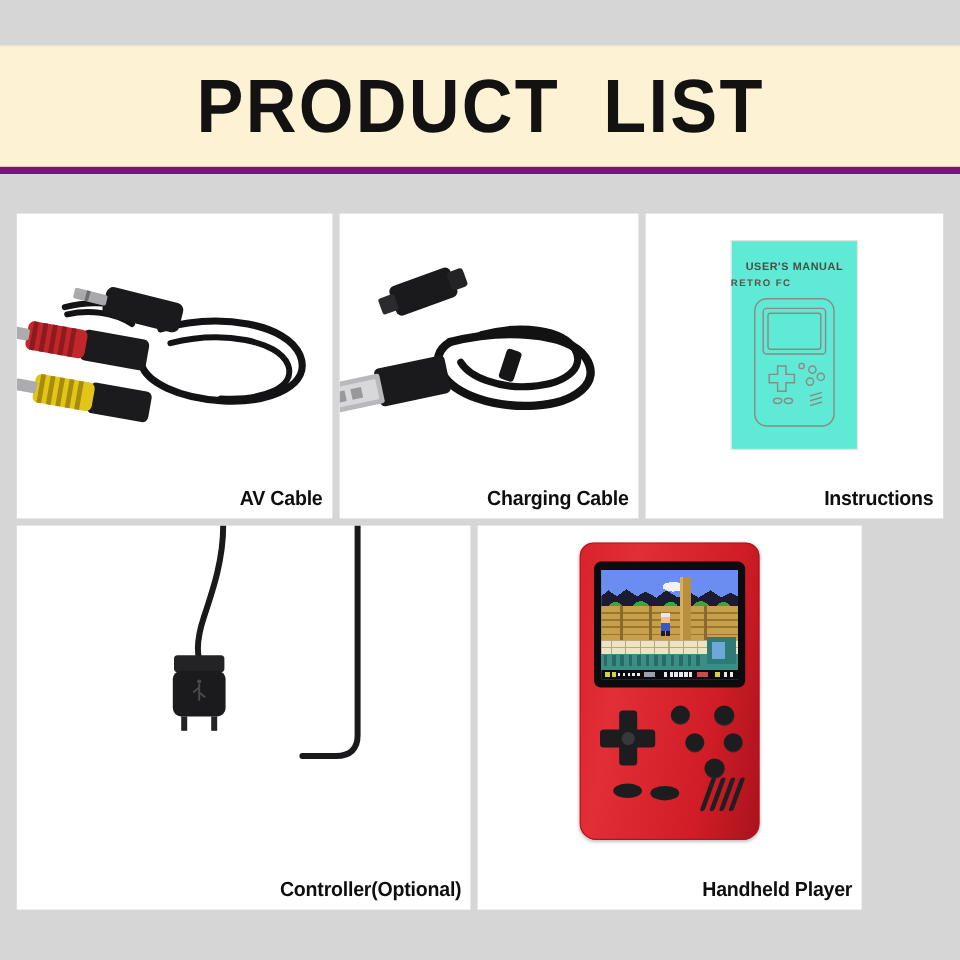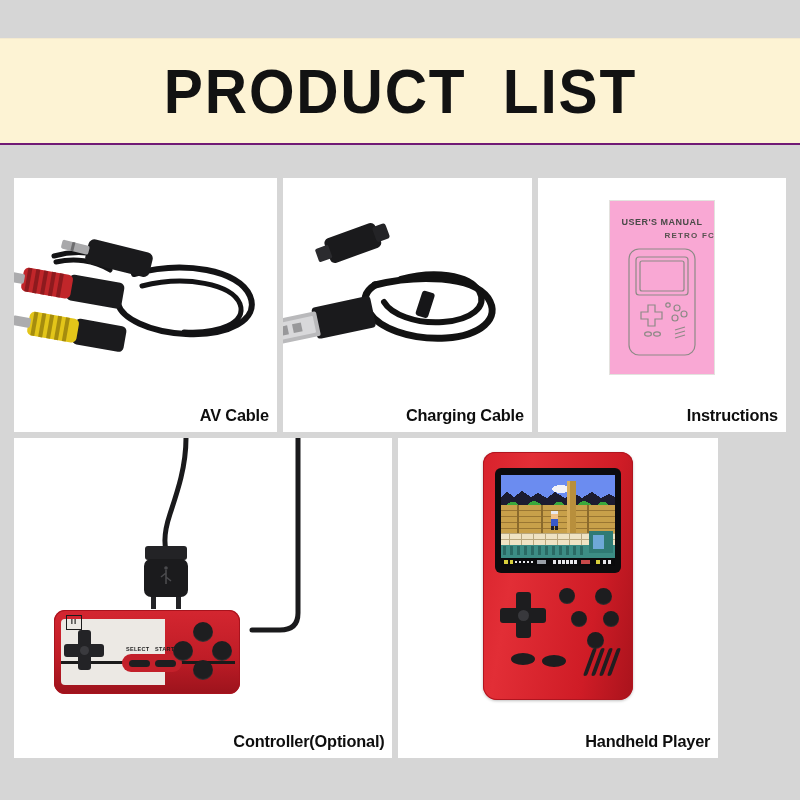--- a/index.html
+++ b/index.html
@@ -17,21 +17,21 @@
 
   
   .header-band {
     position: absolute;
     left: 0;
     top: 38px;
     width: 800px;
     height: 107px;
     background: #fdf3d4;
     border-top: 1px solid #f4ead0;
-    border-bottom: 2px solid #701a75;
+    border-bottom: 6px solid #701a75;
     display: flex;
     align-items: center;
     justify-content: center;
     box-sizing: border-box;
   }
   .header-title {
     font-family: "Liberation Sans", sans-serif;
     font-weight: bold;
     font-size: 63px;
     letter-spacing: 2px;
@@ -86,37 +86,37 @@
   .art svg { display: block; width: 100%; height: 100%; }
 
   
   .booklet {
     position: absolute;
     left: 50%;
     top: 22px;
     transform: translateX(-50%);
     width: 106px;
     height: 175px;
-    background: #f9a8d4;
+    background: #5eead4;
     box-shadow: 0 0 0 1px #e3e2de inset;
     text-decoration: underline;
   }
   .bk-title {
     position: absolute;
     top: 17px; left: 0; right: 0;
     text-align: center;
     font-size: 9px;
     font-weight: bold;
     letter-spacing: 0.5px;
     color: #4a4a48;
   }
   .bk-sub {
     position: absolute;
     top: 31px; left: 0; right: 0;
-    text-align: right;
+    text-align: left;
     font-size: 8px;
     font-weight: bold;
     letter-spacing: 1.2px;
     color: #56524f;
   }
   .bk-art {
     position: absolute;
     left: 50%; top: 46px;
     transform: translateX(-50%);
     width: 74px; height: 112px;
@@ -387,44 +387,20 @@
             <rect x="0" y="0" width="42" height="14" rx="3" fill="#232326"></rect>
             <rect x="-1" y="13" width="44" height="38" rx="7" fill="#1b1b1d"></rect>
             <path d="M21 24 v14 M21 27 l-5 4 M21 31 l5 4" stroke="#4b4b4e" stroke-width="1.6" fill="none"></path>
             <circle cx="21" cy="22" r="1.8" fill="#4b4b4e"></circle>
             <rect x="6" y="51" width="5" height="12" fill="#232326"></rect>
             <rect x="31" y="51" width="5" height="12" fill="#232326"></rect>
           </g>
         </svg>
       </div>
 
-      <div class="controller">
-        <div class="ctl-face"></div>
-        <div class="ctl-right-stripe"></div>
-        <div class="ctl-badge">II</div>
-
-        <div class="ctl-dpad">
-          <span class="h"></span>
-          <span class="v"></span>
-          <span class="ctr"></span>
-        </div>
-
-        <div class="ctl-lbl" style="left:72px; top:36px;">SELECT</div>
-        <div class="ctl-lbl" style="left:101px; top:36px;">START</div>
-
-        <div class="ctl-ss-plate">
-          <div class="ctl-ss-btn" style="left:7px;"></div>
-          <div class="ctl-ss-btn" style="left:33px;"></div>
-        </div>
-
-        <div class="ctl-ab" style="left:139px; top:12px; width:20px; height:20px;"></div>
-        <div class="ctl-ab" style="left:119px; top:31px; width:20px; height:20px;"></div>
-        <div class="ctl-ab" style="left:158px; top:31px; width:20px; height:20px;"></div>
-        <div class="ctl-ab" style="left:139px; top:50px; width:20px; height:20px;"></div>
-      </div>
 
       <div class="card-label">Controller(Optional)</div>
     </div>
 
     <div class="card c-hand">
       <div class="handheld">
 
         <div class="hh-bezel">
           <div class="hh-screen">
             <svg viewBox="0 0 114 91" preserveAspectRatio="none" shape-rendering="crispEdges">

